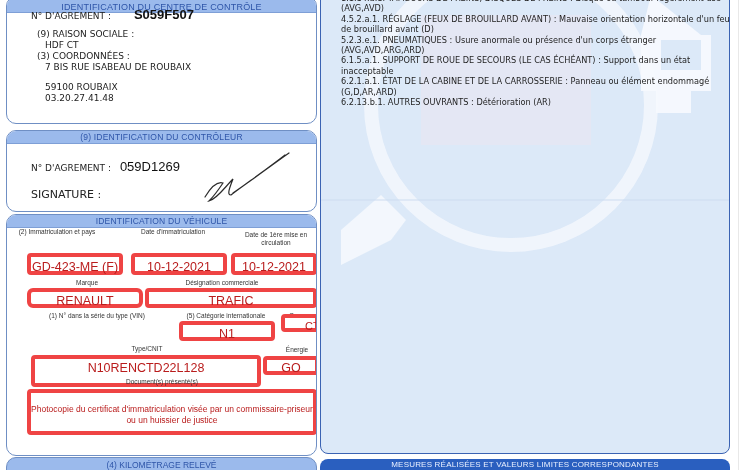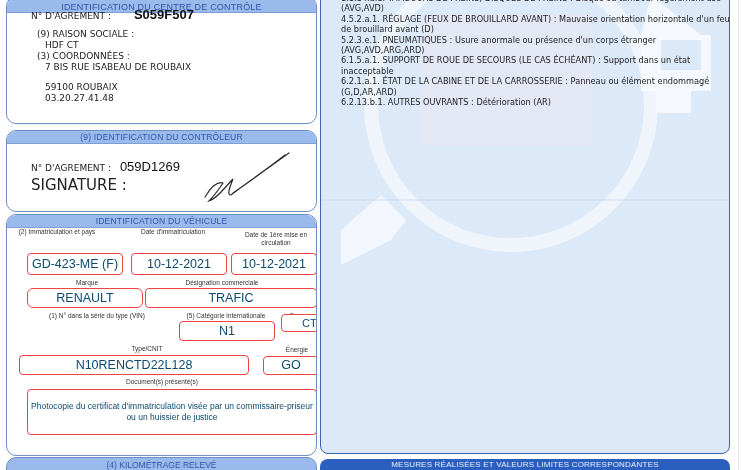--- a/index.html
+++ b/index.html
@@ -34,33 +34,33 @@
   .agr-row { position: absolute; left: 24px; top: 10px; font-size: 9px; font-family: "DejaVu Sans", sans-serif; color: #222; }
   .agr-row .agr-val { font-family: "Liberation Sans", sans-serif; font-weight: bold; font-size: 13px; margin-left: 20px; color: #111; }
   .centre-body { position: absolute; left: 30px; top: 32px; font-size: 9px; line-height: 11px; color: #222; }
   .centre-body .ind { padding-left: 8px; }
   .centre-body .gap { height: 9px; }
 
   
   #p-ctrl { top: 130px; height: 82px; }
   .ctrl-agr { position: absolute; left: 24px; top: 28px; font-size: 9px; color: #222; }
   .ctrl-agr .val { font-family: "Liberation Sans", sans-serif; font-size: 13px; margin-left: 6px; color: #111; }
-  .ctrl-sig { position: absolute; left: 24px; top: 45px; font-size: 15px; color: #222; }
+  .ctrl-sig { position: absolute; left: 24px; top: 57px; font-size: 11px; color: #222; }
   .signature { position: absolute; left: 196px; top: 12px; width: 100px; height: 64px; }
 
   
   #p-veh { top: 214px; height: 242px; }
   .lbl { position: absolute; font-family: "Liberation Sans", sans-serif; font-size: 6.5px; color: #333; text-align: center; line-height: 8px; }
   .box {
     position: absolute;
-    border: 1px solid #ef4444;
+    border: 4px solid #ef4444;
     border-radius: 4px;
     font-family: "Liberation Sans", sans-serif;
     font-size: 12.5px;
-    color: #0c4a6e;
+    color: #b91c1c;
     text-align: center;
     background: #fff;
   }
   .doc-box { font-size: 8.5px; line-height: 11px; padding-top: 11px; }
 
   
   #km-head {
     position: absolute; left: 6px; top: 457px; width: 311px; height: 20px;
     background: #9bbaec; border: 1px solid #6f8fc4; border-radius: 10px 10px 0 0;
     color: #2e55a8; font-family: "Liberation Sans", sans-serif; font-size: 8.5px;
@@ -165,20 +165,20 @@
   <div class="lbl" style="left:30px;top:97px;width:120px;">(1) N° dans la série du type (VIN)</div>
   <div class="lbl" style="left:170px;top:97px;width:98px;">(5) Catégorie internationale</div>
   <div class="lbl" style="left:274px;top:97px;width:34px;">Genre</div>
 
   <div class="box" style="left:172px;top:106px;width:96px;height:20px;line-height:18px;">N1</div>
   <div class="box" style="left:274px;top:99px;width:38px;height:18px;line-height:16px;font-size:11px;padding-left:20px;">CTTE</div>
 
   <div class="lbl" style="left:100px;top:130px;width:80px;">Type/CNIT</div>
   <div class="lbl" style="left:270px;top:131px;width:40px;">Énergie</div>
 
-  <div class="box" style="left:12px;top:140px;width:230px;height:20px;line-height:18px;">N10RENCTD22L128</div>
+  <div class="box" style="left:24px;top:140px;width:230px;height:32px;line-height:18px;">N10RENCTD22L128</div>
   <div class="box" style="left:256px;top:141px;width:56px;height:19px;line-height:17px;">GO</div>
 
   <div class="lbl" style="left:100px;top:163px;width:110px;">Document(s) présenté(s)</div>
   <div class="box doc-box" style="left:20px;top:174px;width:290px;height:46px;">Photocopie du certificat d'immatriculation visée par un commissaire-priseur ou un huissier de justice</div>
 </div>
 
 <div id="km-head">(4) KILOMÉTRAGE RELEVÉ</div>
 
 </body></html>

